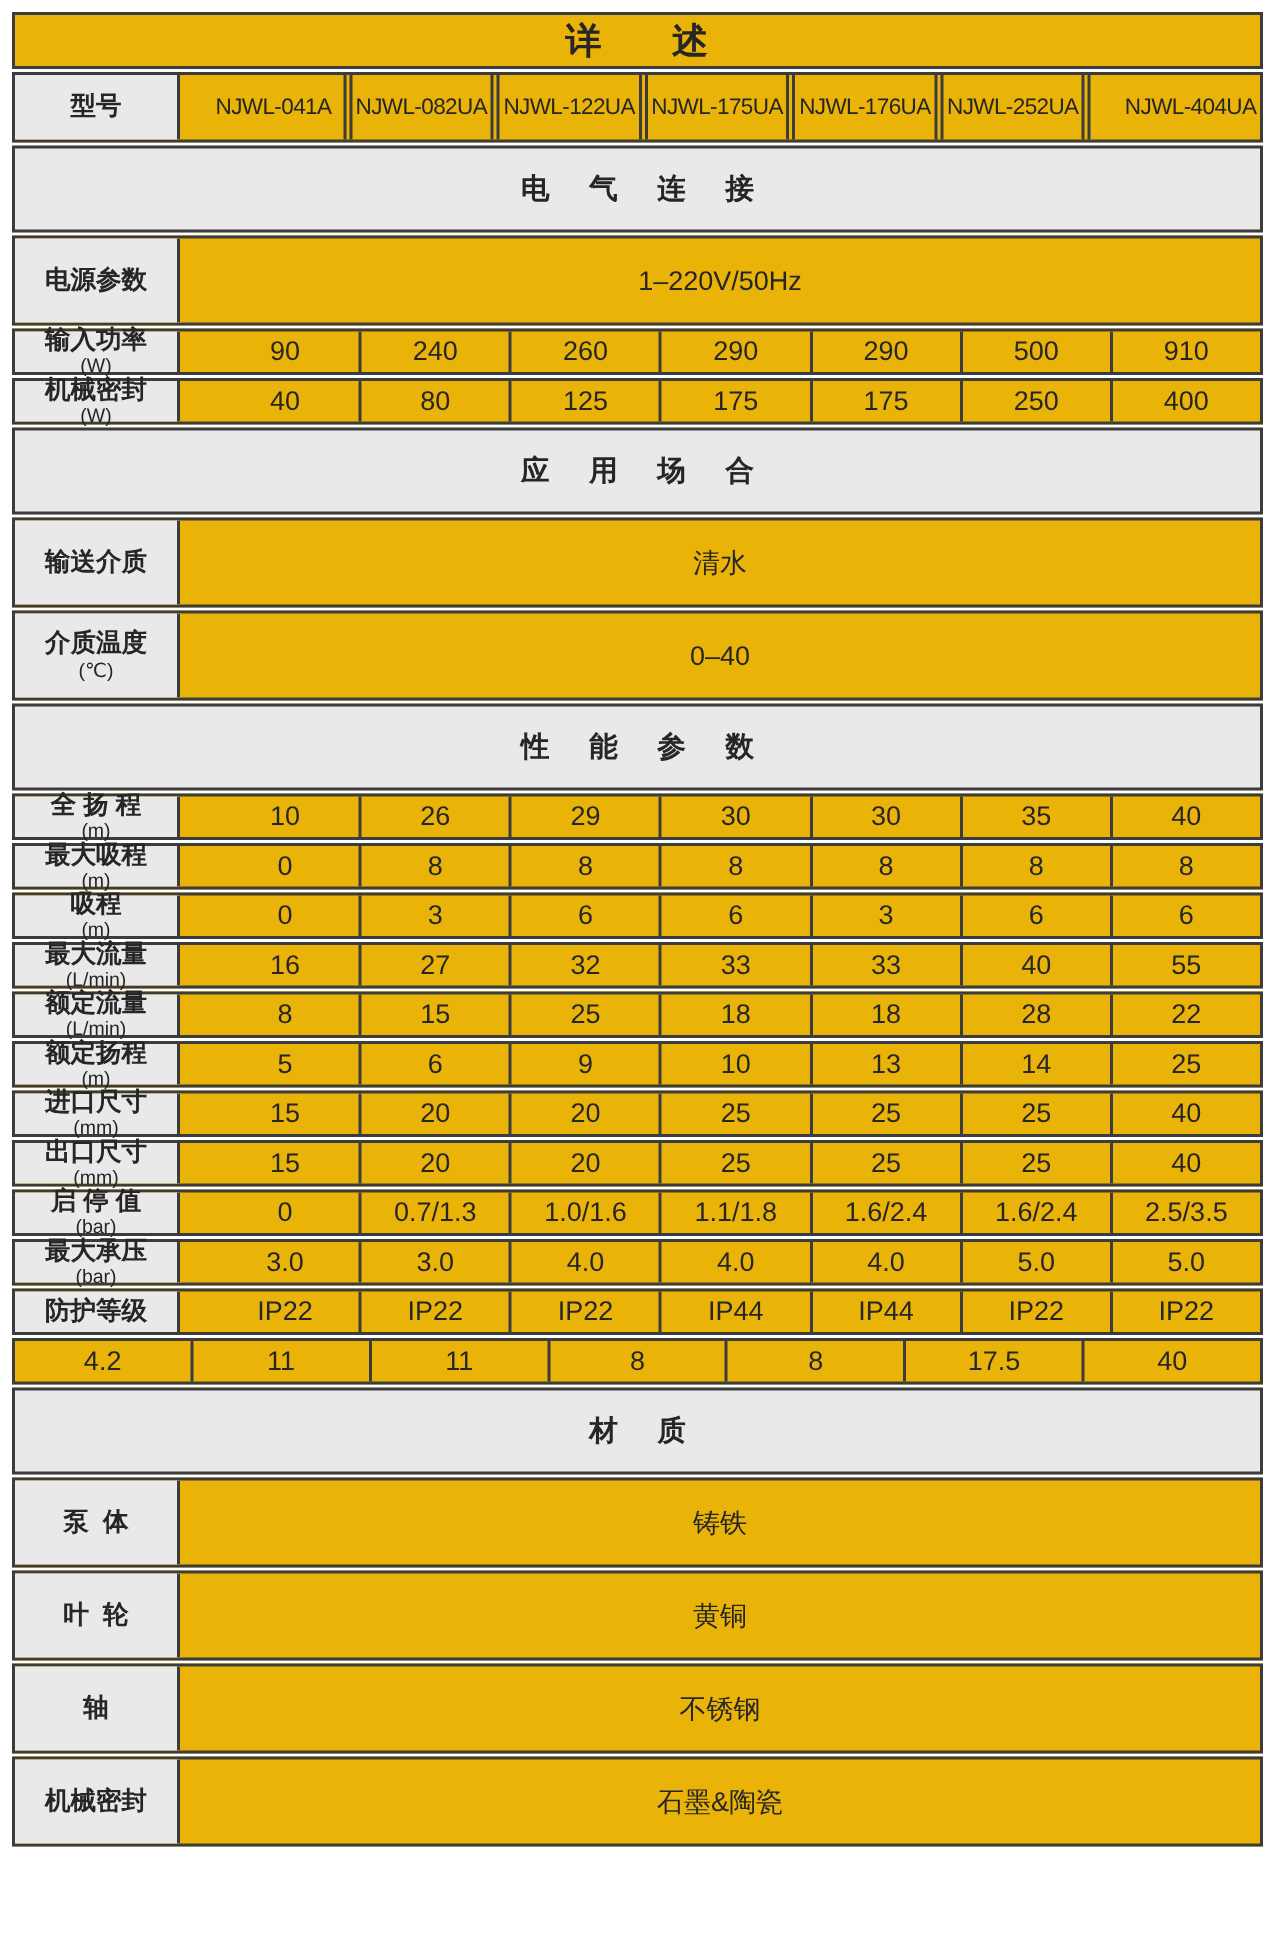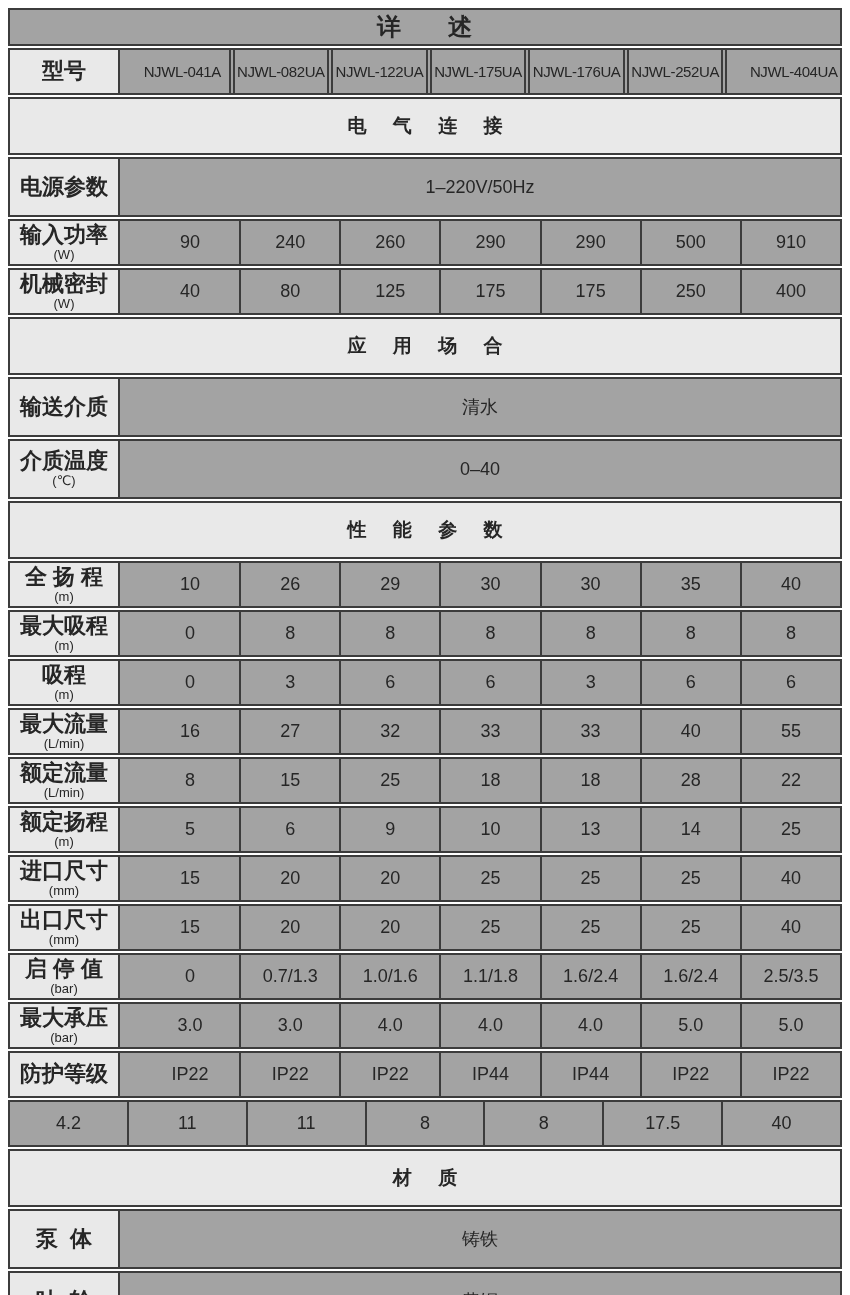--- a/index.html
+++ b/index.html
@@ -16,21 +16,21 @@
     color:var(--txt);
   }
   #spec-table{
     width:834px;
     margin:8px 8px 0 8px;
   }
   .row{
     display:flex;
     border:2px solid var(--bd);
     margin-bottom:2px;
-    background:#a3a3a3;
+    background:#eab308;
     align-items:stretch;
   }
   
   .row--title{
     height:38px;
     justify-content:center;
     align-items:center;
   }
   .title-text{
     font-size:24px;
@@ -57,42 +57,42 @@
     background:var(--gray);
     border-right:2px solid var(--bd);
     display:flex;
     flex-direction:column;
     align-items:center;
     justify-content:center;
     text-align:center;
     line-height:1.1;
   }
   .label .lab{
-    font-size:22px;
+    font-size:17px;
     font-weight:600;
     white-space:pre;
   }
   .label .unit{
     font-size:13px;
     font-weight:400;
     margin-top:1px;
   }
   .cells{
     flex:1;
     display:flex;
   }
   .cell{
     flex:1;
     display:flex;
     align-items:center;
     justify-content:center;
     font-size:18px;
     white-space:nowrap;
   }
-  .row--data{height:47px;gap:21px;}
+  .row--data{height:31px;gap:21px;}
   .row--data .cell + .cell{border-left:2px solid var(--bd);}
   .row--span{height:60px;}
   .row--span .cell{font-size:18px;}
   
   .row--model{height:47px;}
   .row--model .cells{gap:2px;}
   .row--model .cell{
     border-left:2px solid var(--bd);
     border-right:2px solid var(--bd);
     font-size:15px;

